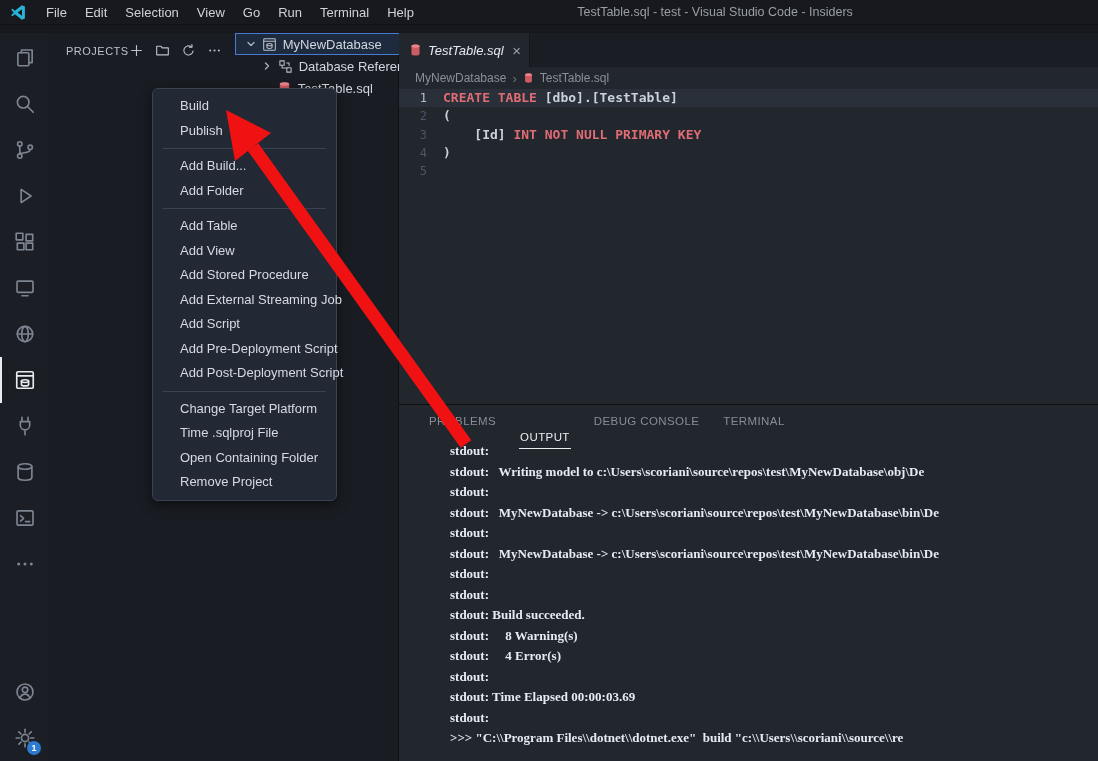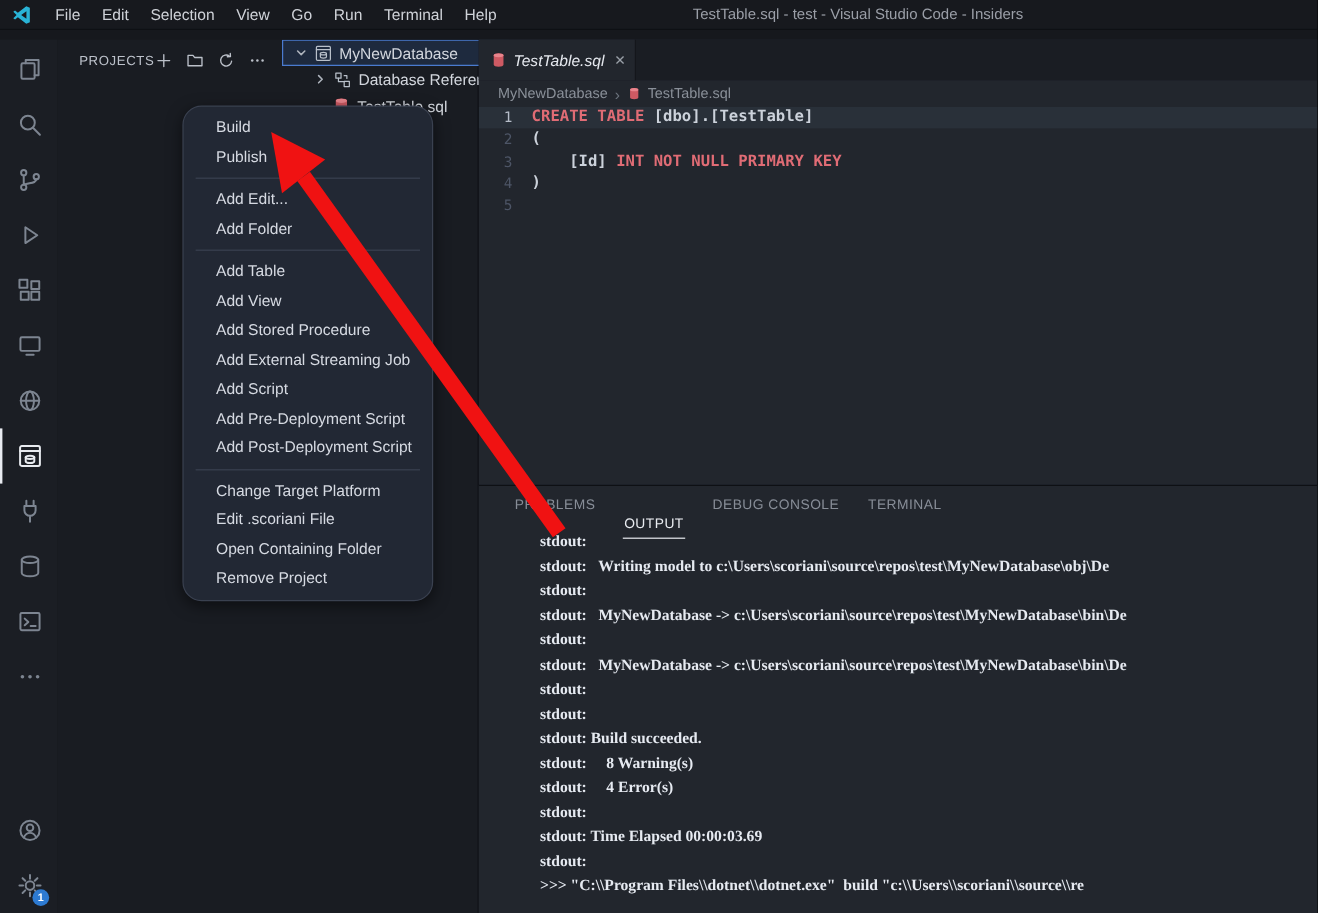--- a/index.html
+++ b/index.html
@@ -85,22 +85,22 @@
   .panel { flex:1; border-top:1px solid #0e1014; display:flex; flex-direction:column; min-height:0; background:#22262d; }
   .panel-tabs { height:31px; display:flex; align-items:center; padding-left:20px; gap:4px; flex:none; }
   .panel-tab { font-size:11.5px; letter-spacing:.4px; color:#878d97; padding:0 9px; cursor:pointer; }
   .panel-tab span { display:inline-block; padding:7px 1px 5px; border-bottom:1px solid transparent; }
   .panel-tab.active { color:#e9ecf1; }
   .panel-tab.active span { border-bottom-color:#e9ecf1;margin-top:32px; }
   .output { flex:1; overflow:hidden; padding:5px 0 0 51px; font-family:Liberation Serif, serif; }
   .out-line { white-space:pre; height:20.5px; line-height:20.5px; font-size:13px; font-weight:700; color:#e6eaf1; }
   
   .context-menu {
-    position:absolute; left:152px; top:88px; width:209px; z-index:30;
-    background:#222834; border:1px solid #3a4150; border-radius:16px;
+    position:absolute; left:152px; top:88px; width:185px; z-index:30;
+    background:#222834; border:1px solid #3a4150; border-radius:6px;
     box-shadow:0 4px 12px rgba(0,0,0,.5); padding:5px 0;
   }
   .ctx-item { height:24.5px; line-height:24.5px; padding-left:27px; font-size:13px; color:#d6dae2; cursor:pointer; white-space:nowrap; }
   .ctx-sep { height:1px; background:#3a4150; margin:5px 10px; }
   
   .arrow-overlay { position:absolute; inset:0; width:1098px; height:761px; z-index:60; pointer-events:none; }
 </style>
 </head>
 <body>
 
@@ -354,33 +354,33 @@
             <div class="out-line">&gt;&gt;&gt; "C:\\Program Files\\dotnet\\dotnet.exe"  build "c:\\Users\\scoriani\\source\\re</div>
           </div>
       </div>
     </section>
   </div>
 
   <div class="context-menu" id="ctxmenu">
       <div class="ctx-item">Build</div>
       <div class="ctx-item">Publish</div>
       <div class="ctx-sep"></div>
-      <div class="ctx-item">Add Edit...</div>
+      <div class="ctx-item">Add Build...</div>
       <div class="ctx-item">Add Folder</div>
       <div class="ctx-sep"></div>
       <div class="ctx-item">Add Table</div>
       <div class="ctx-item">Add View</div>
       <div class="ctx-item">Add Stored Procedure</div>
       <div class="ctx-item">Add External Streaming Job</div>
       <div class="ctx-item">Add Script</div>
       <div class="ctx-item">Add Pre-Deployment Script</div>
       <div class="ctx-item">Add Post-Deployment Script</div>
       <div class="ctx-sep"></div>
       <div class="ctx-item">Change Target Platform</div>
-      <div class="ctx-item">Edit .scoriani File</div>
+      <div class="ctx-item">Time .sqlproj File</div>
       <div class="ctx-item">Open Containing Folder</div>
       <div class="ctx-item">Remove Project</div>
     </div>
 
   <svg class="arrow-overlay">
     <line class="arrow-paint" x1="466" y1="444" x2="253" y2="147" stroke-width="13" stroke="#f01212"></line>
     <polygon class="arrow-paint" points="226,110 271,133 235,161" fill="#f01212"></polygon>
   </svg>
 
 </div>

